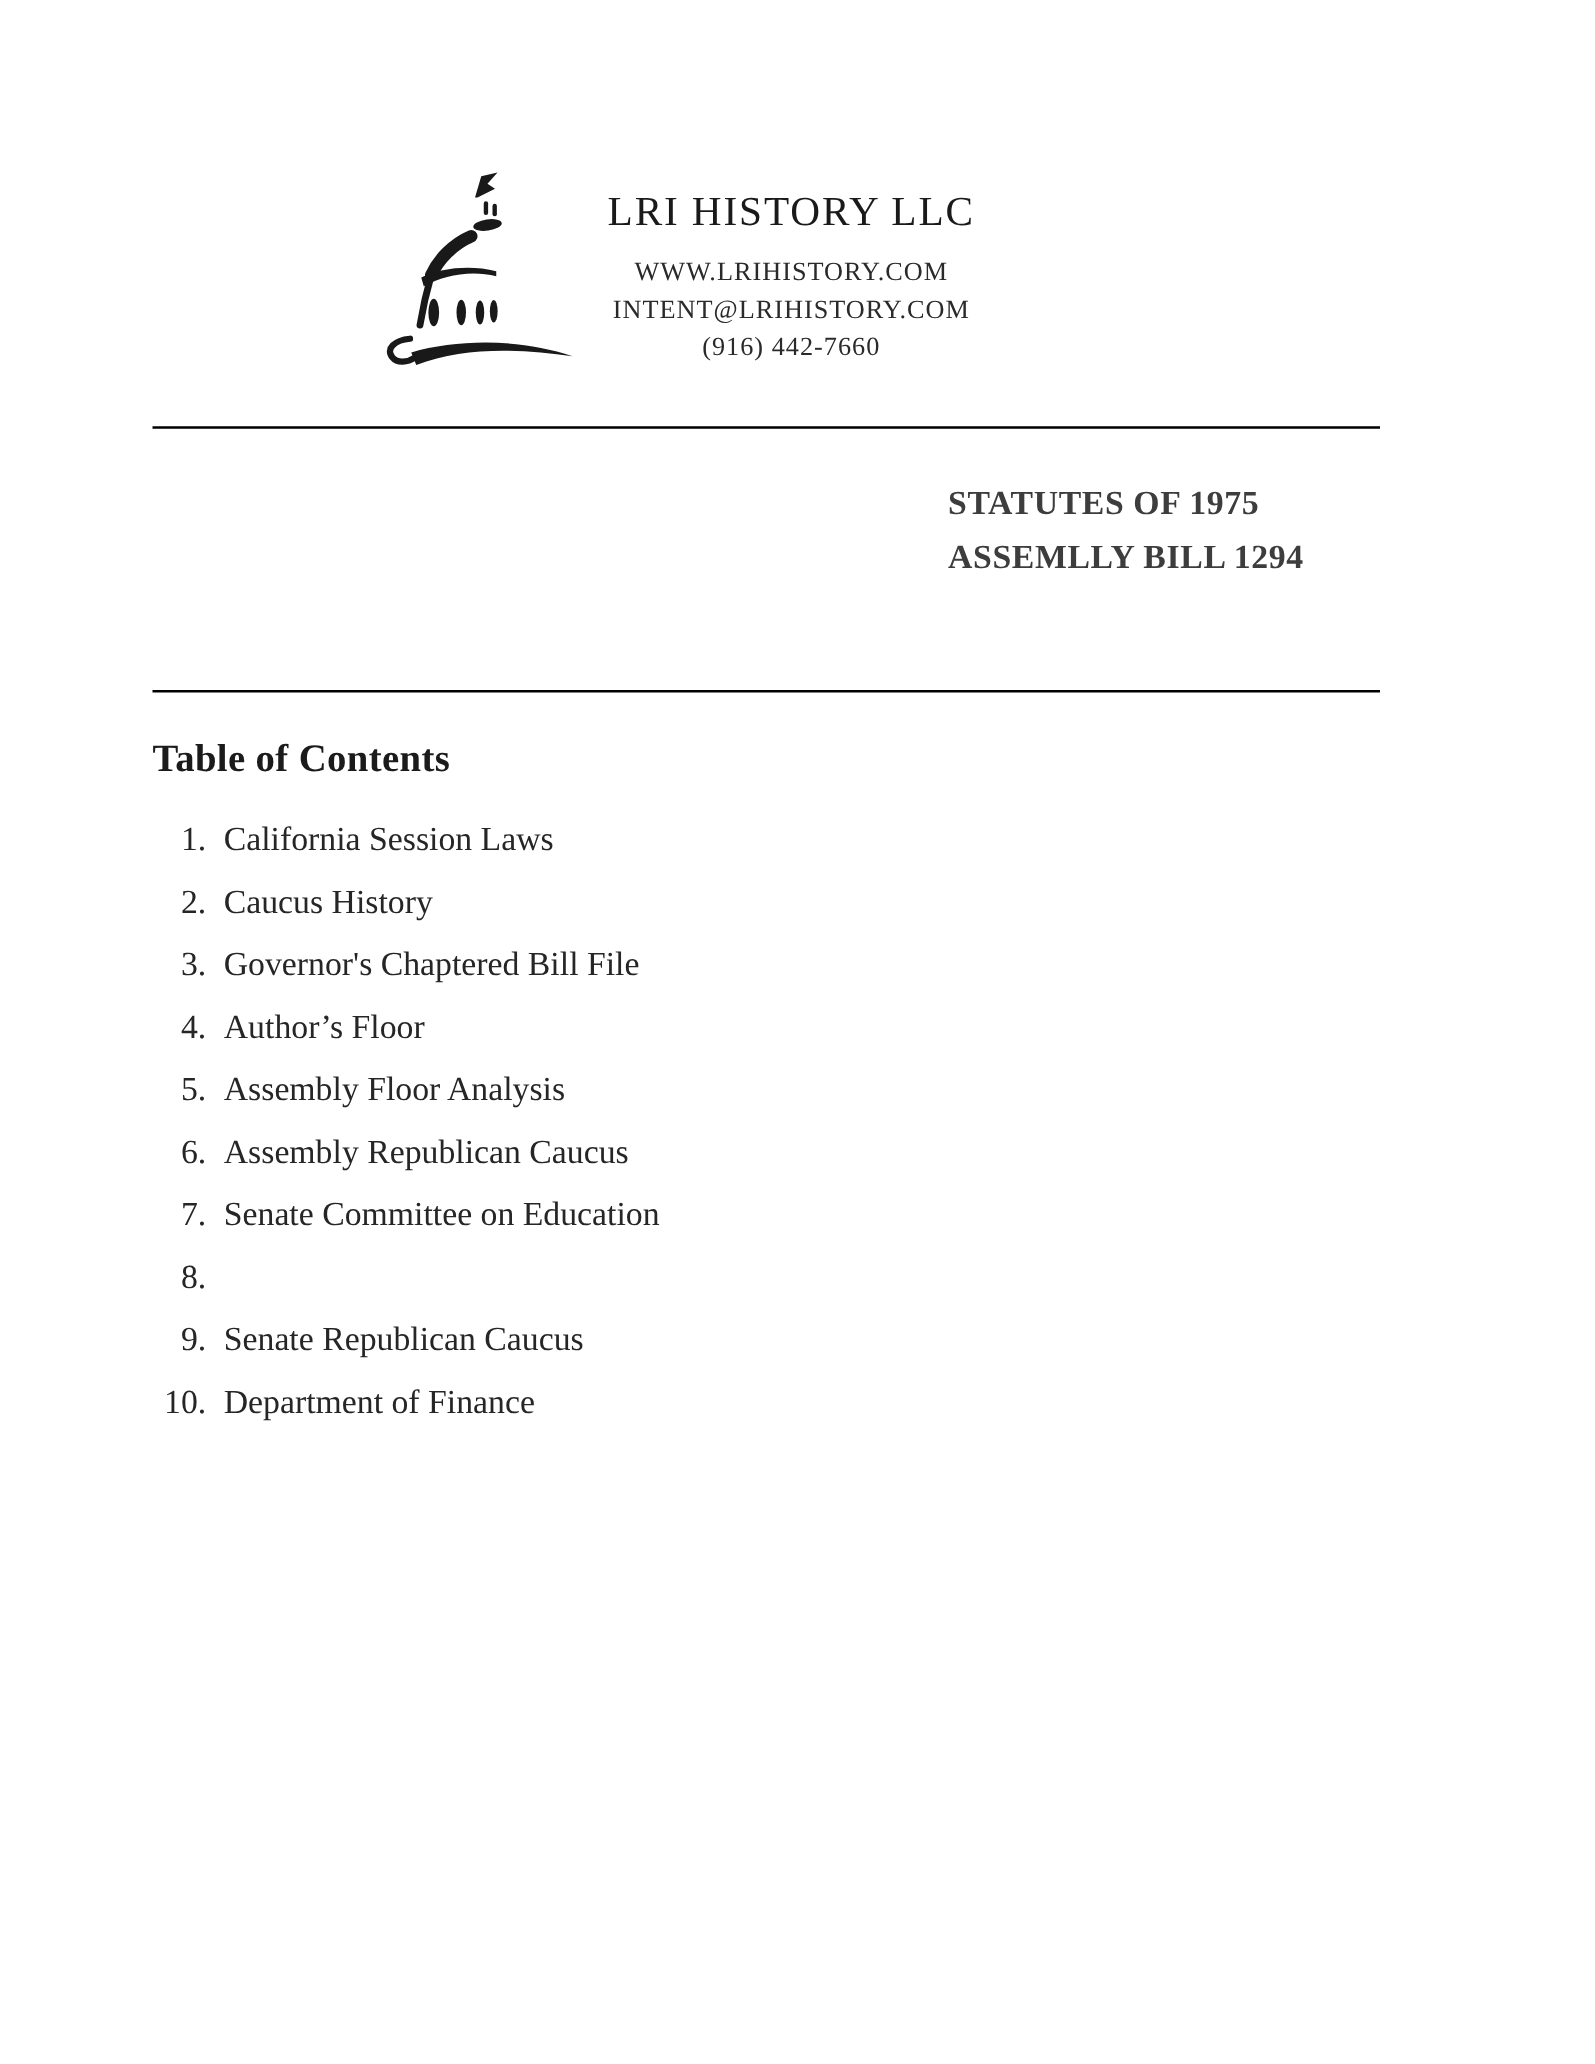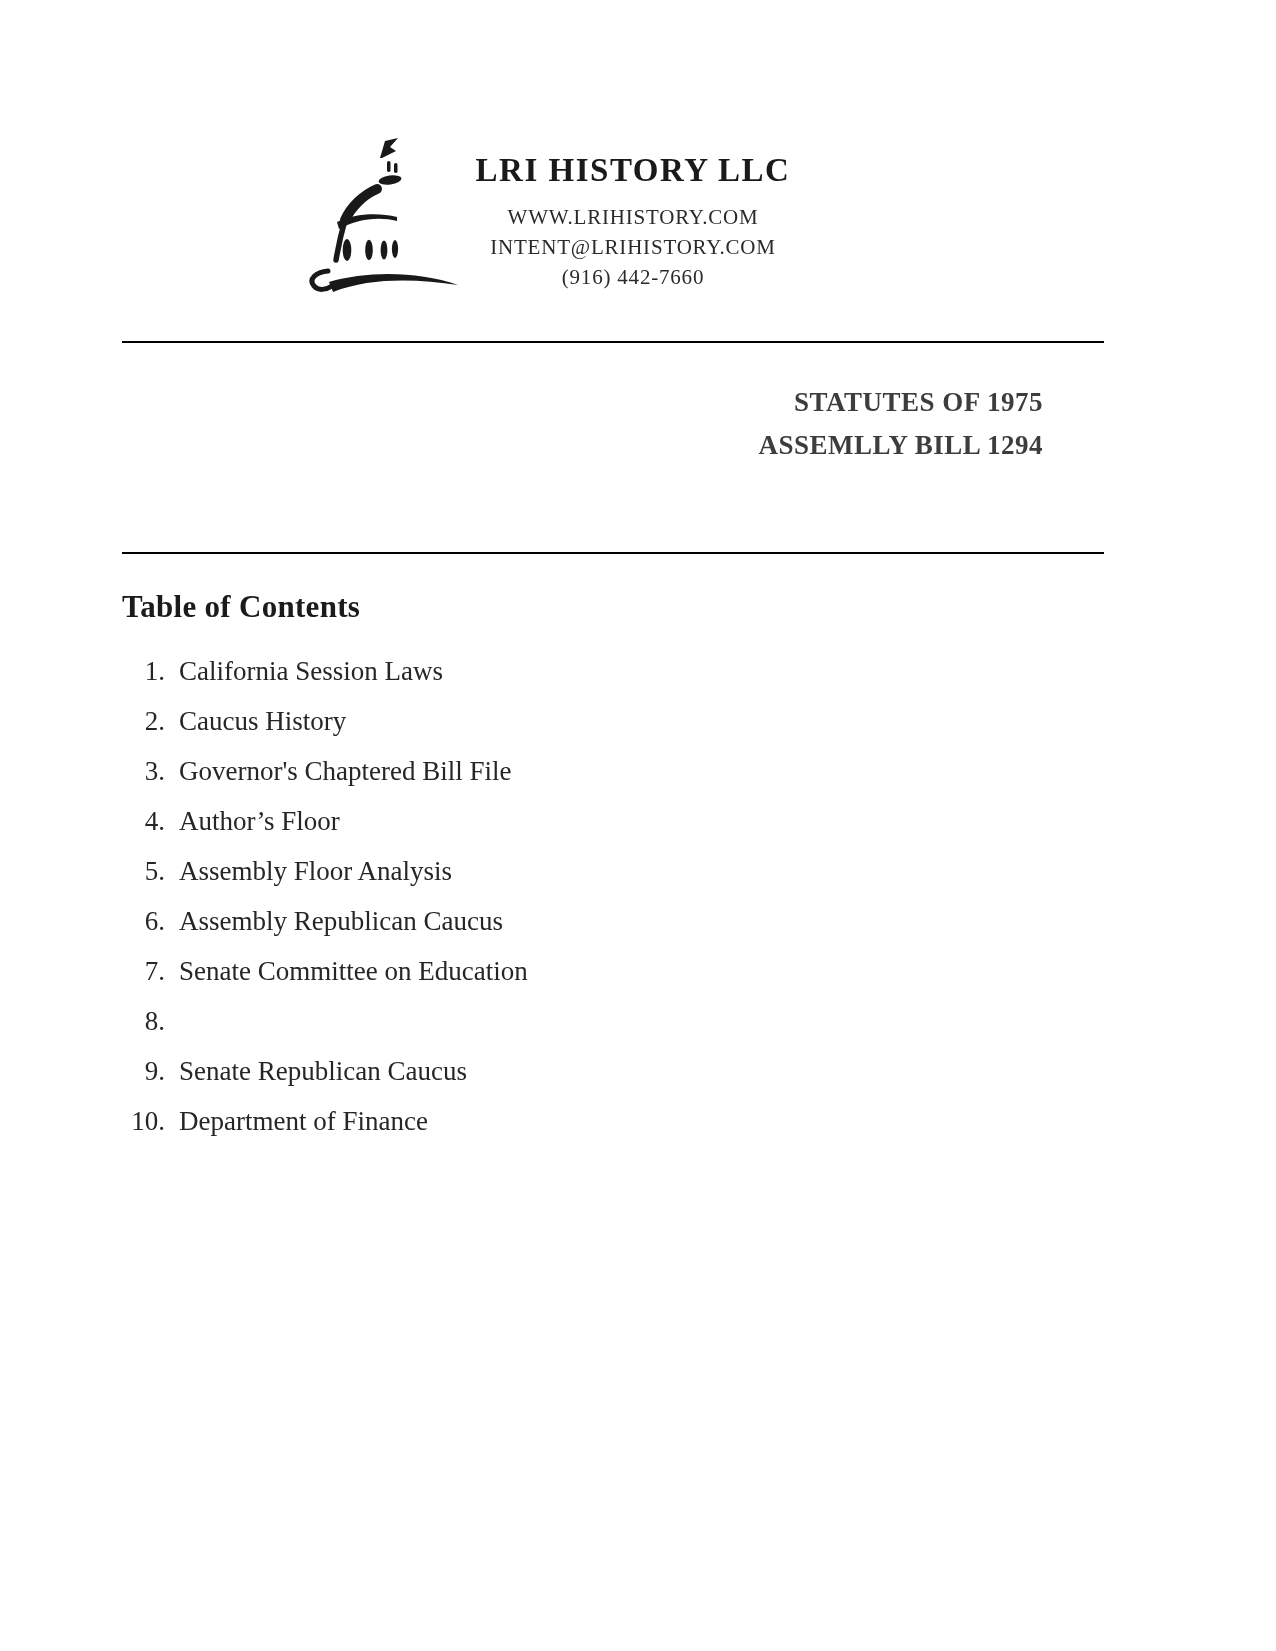--- a/index.html
+++ b/index.html
@@ -29,21 +29,21 @@
   
   .header-text {
     position: absolute;
     left: 433px;
     top: 152px;
     width: 400px;
     text-align: center;
   }
   .company-name {
     font-size: 33px;
-    font-weight: bold;
+    font-weight: normal;
     letter-spacing: 1.5px;
     color: #1a1a1a;
     margin: 0 0 13px 0;
     white-space: pre;
   }
   .contact-line {
     font-size: 21px;
     line-height: 30px;
     letter-spacing: 0.8px;
     color: #2a2a2a;
@@ -59,21 +59,21 @@
     background: #000000;
   }
   .rule-top { top: 341px; }
   .rule-bottom { top: 552px; }
 
   
   .title-block {
     position: absolute;
     right: 233px;
     top: 381px;
-    text-align: right;
+    text-align: left;
   }
   .title-line {
     font-size: 27px;
     font-weight: bold;
     line-height: 43px;
     letter-spacing: 0.5px;
     color: #3d3d3d;
     white-space: pre;
   }
 

